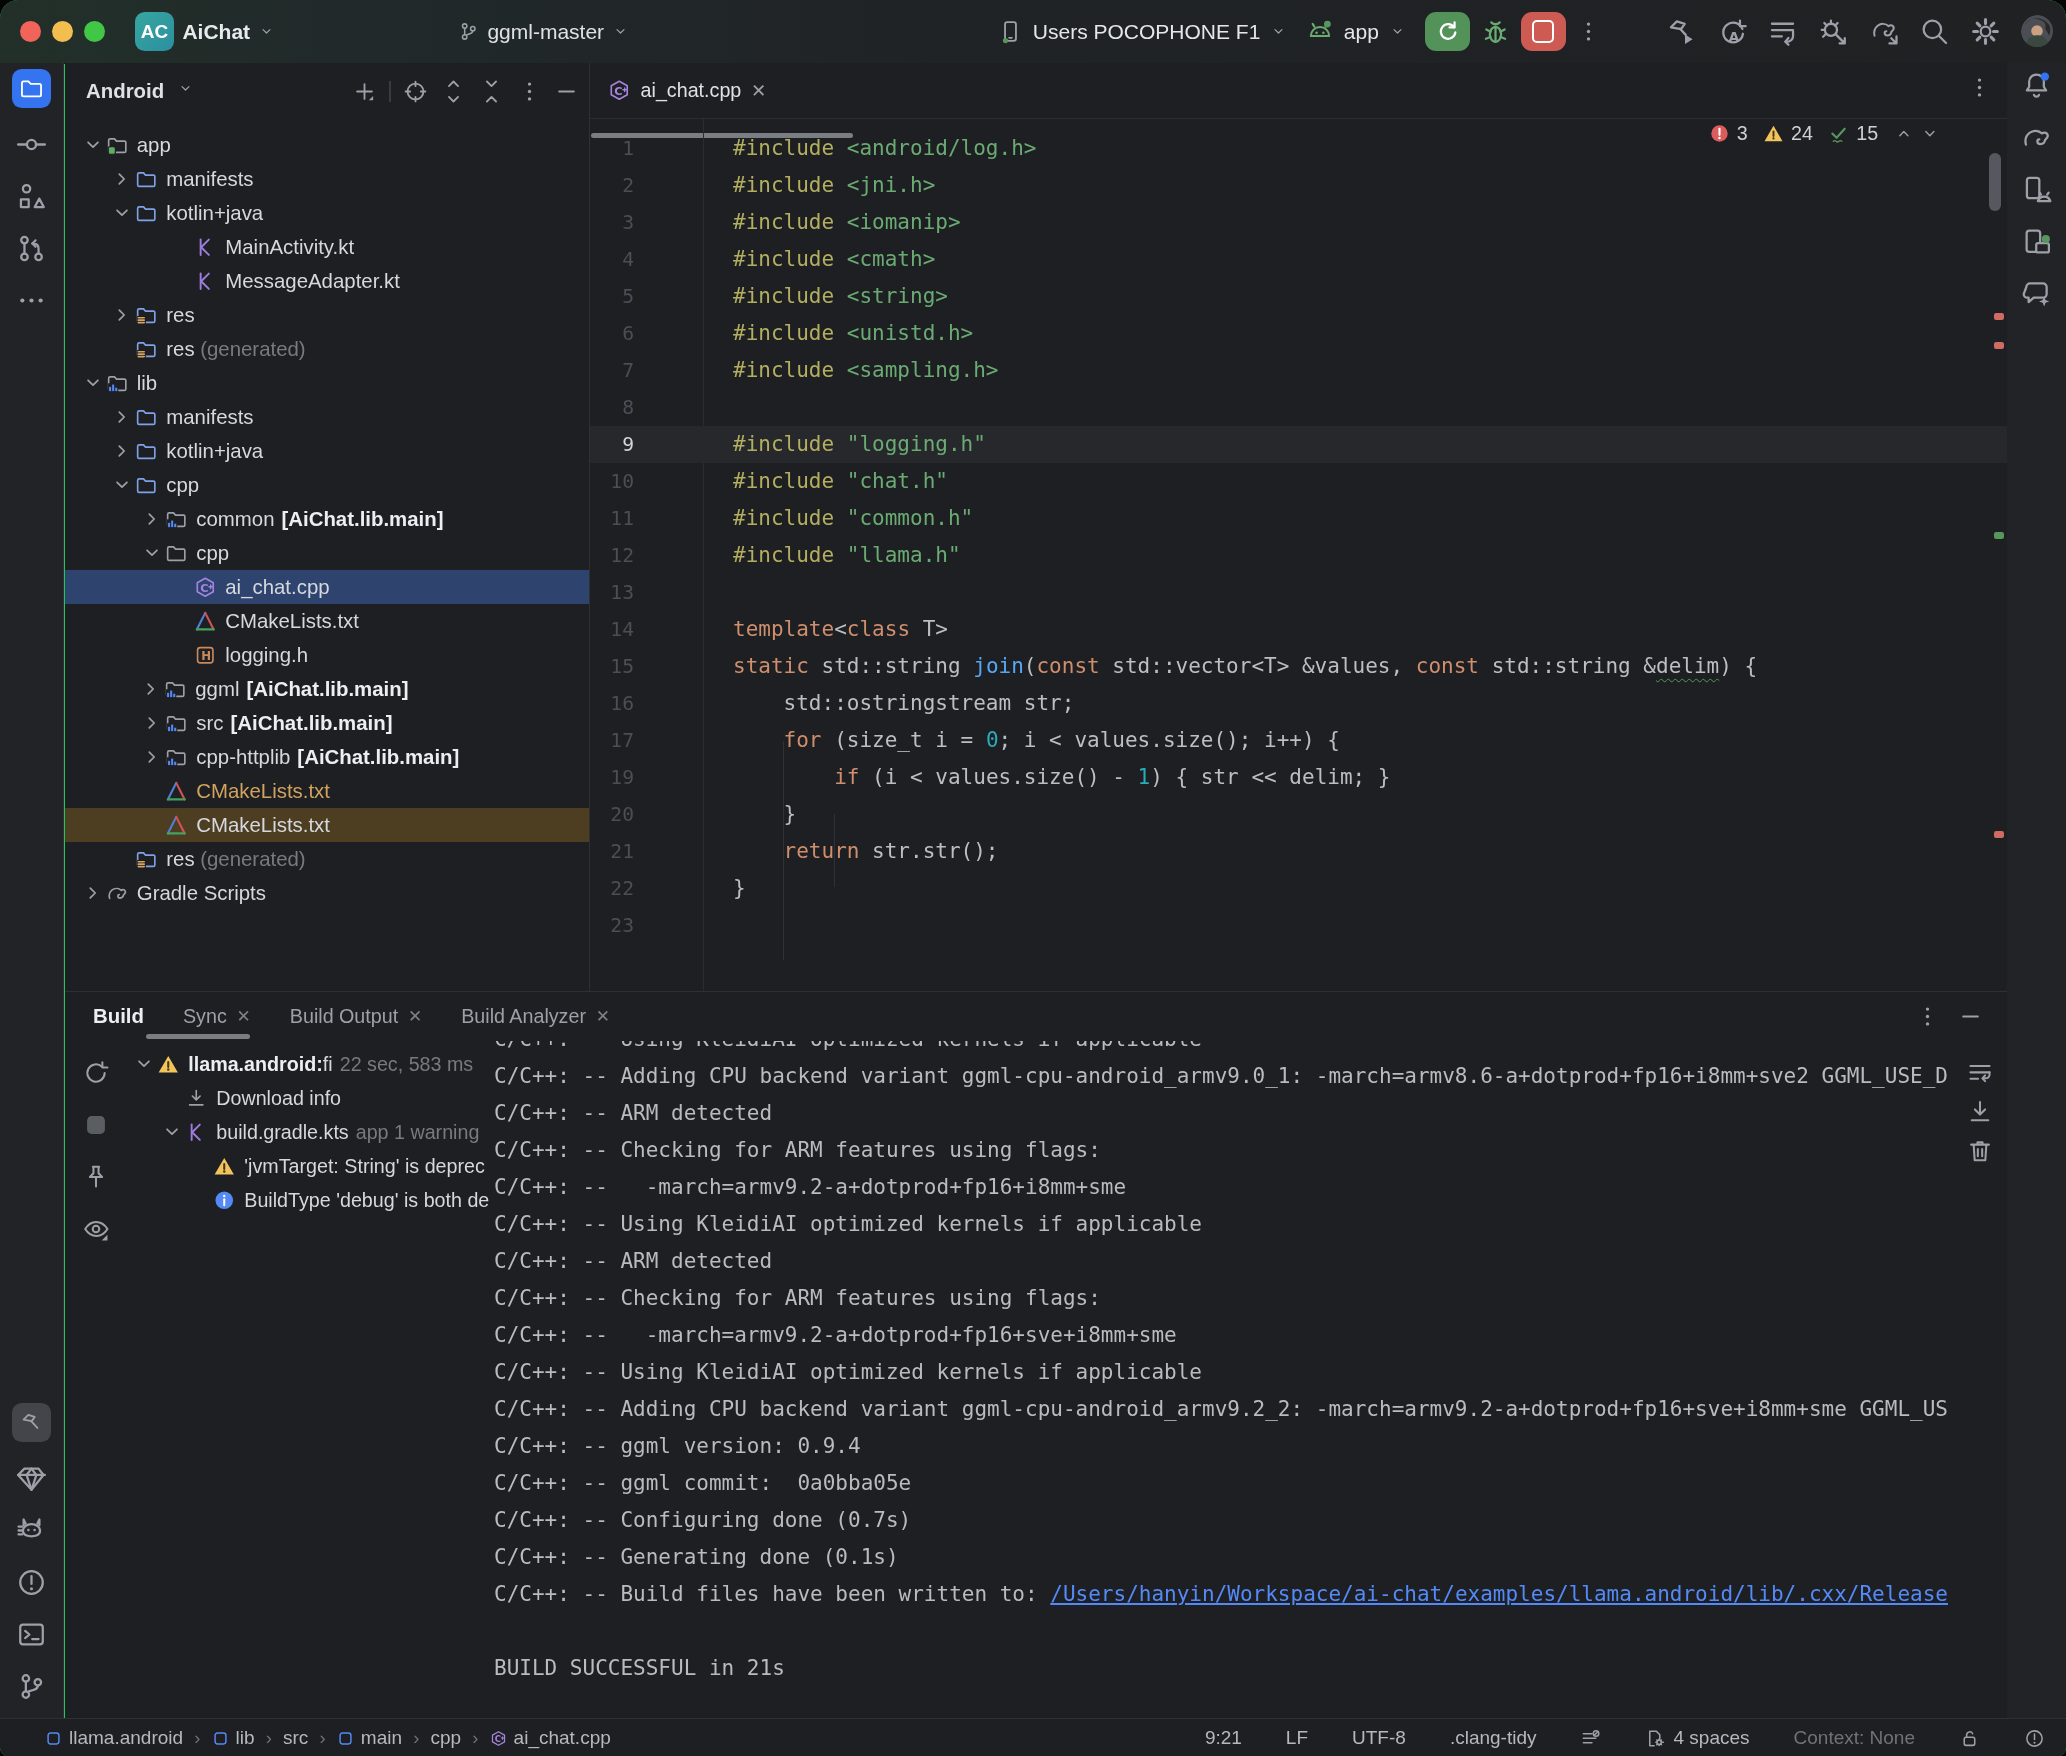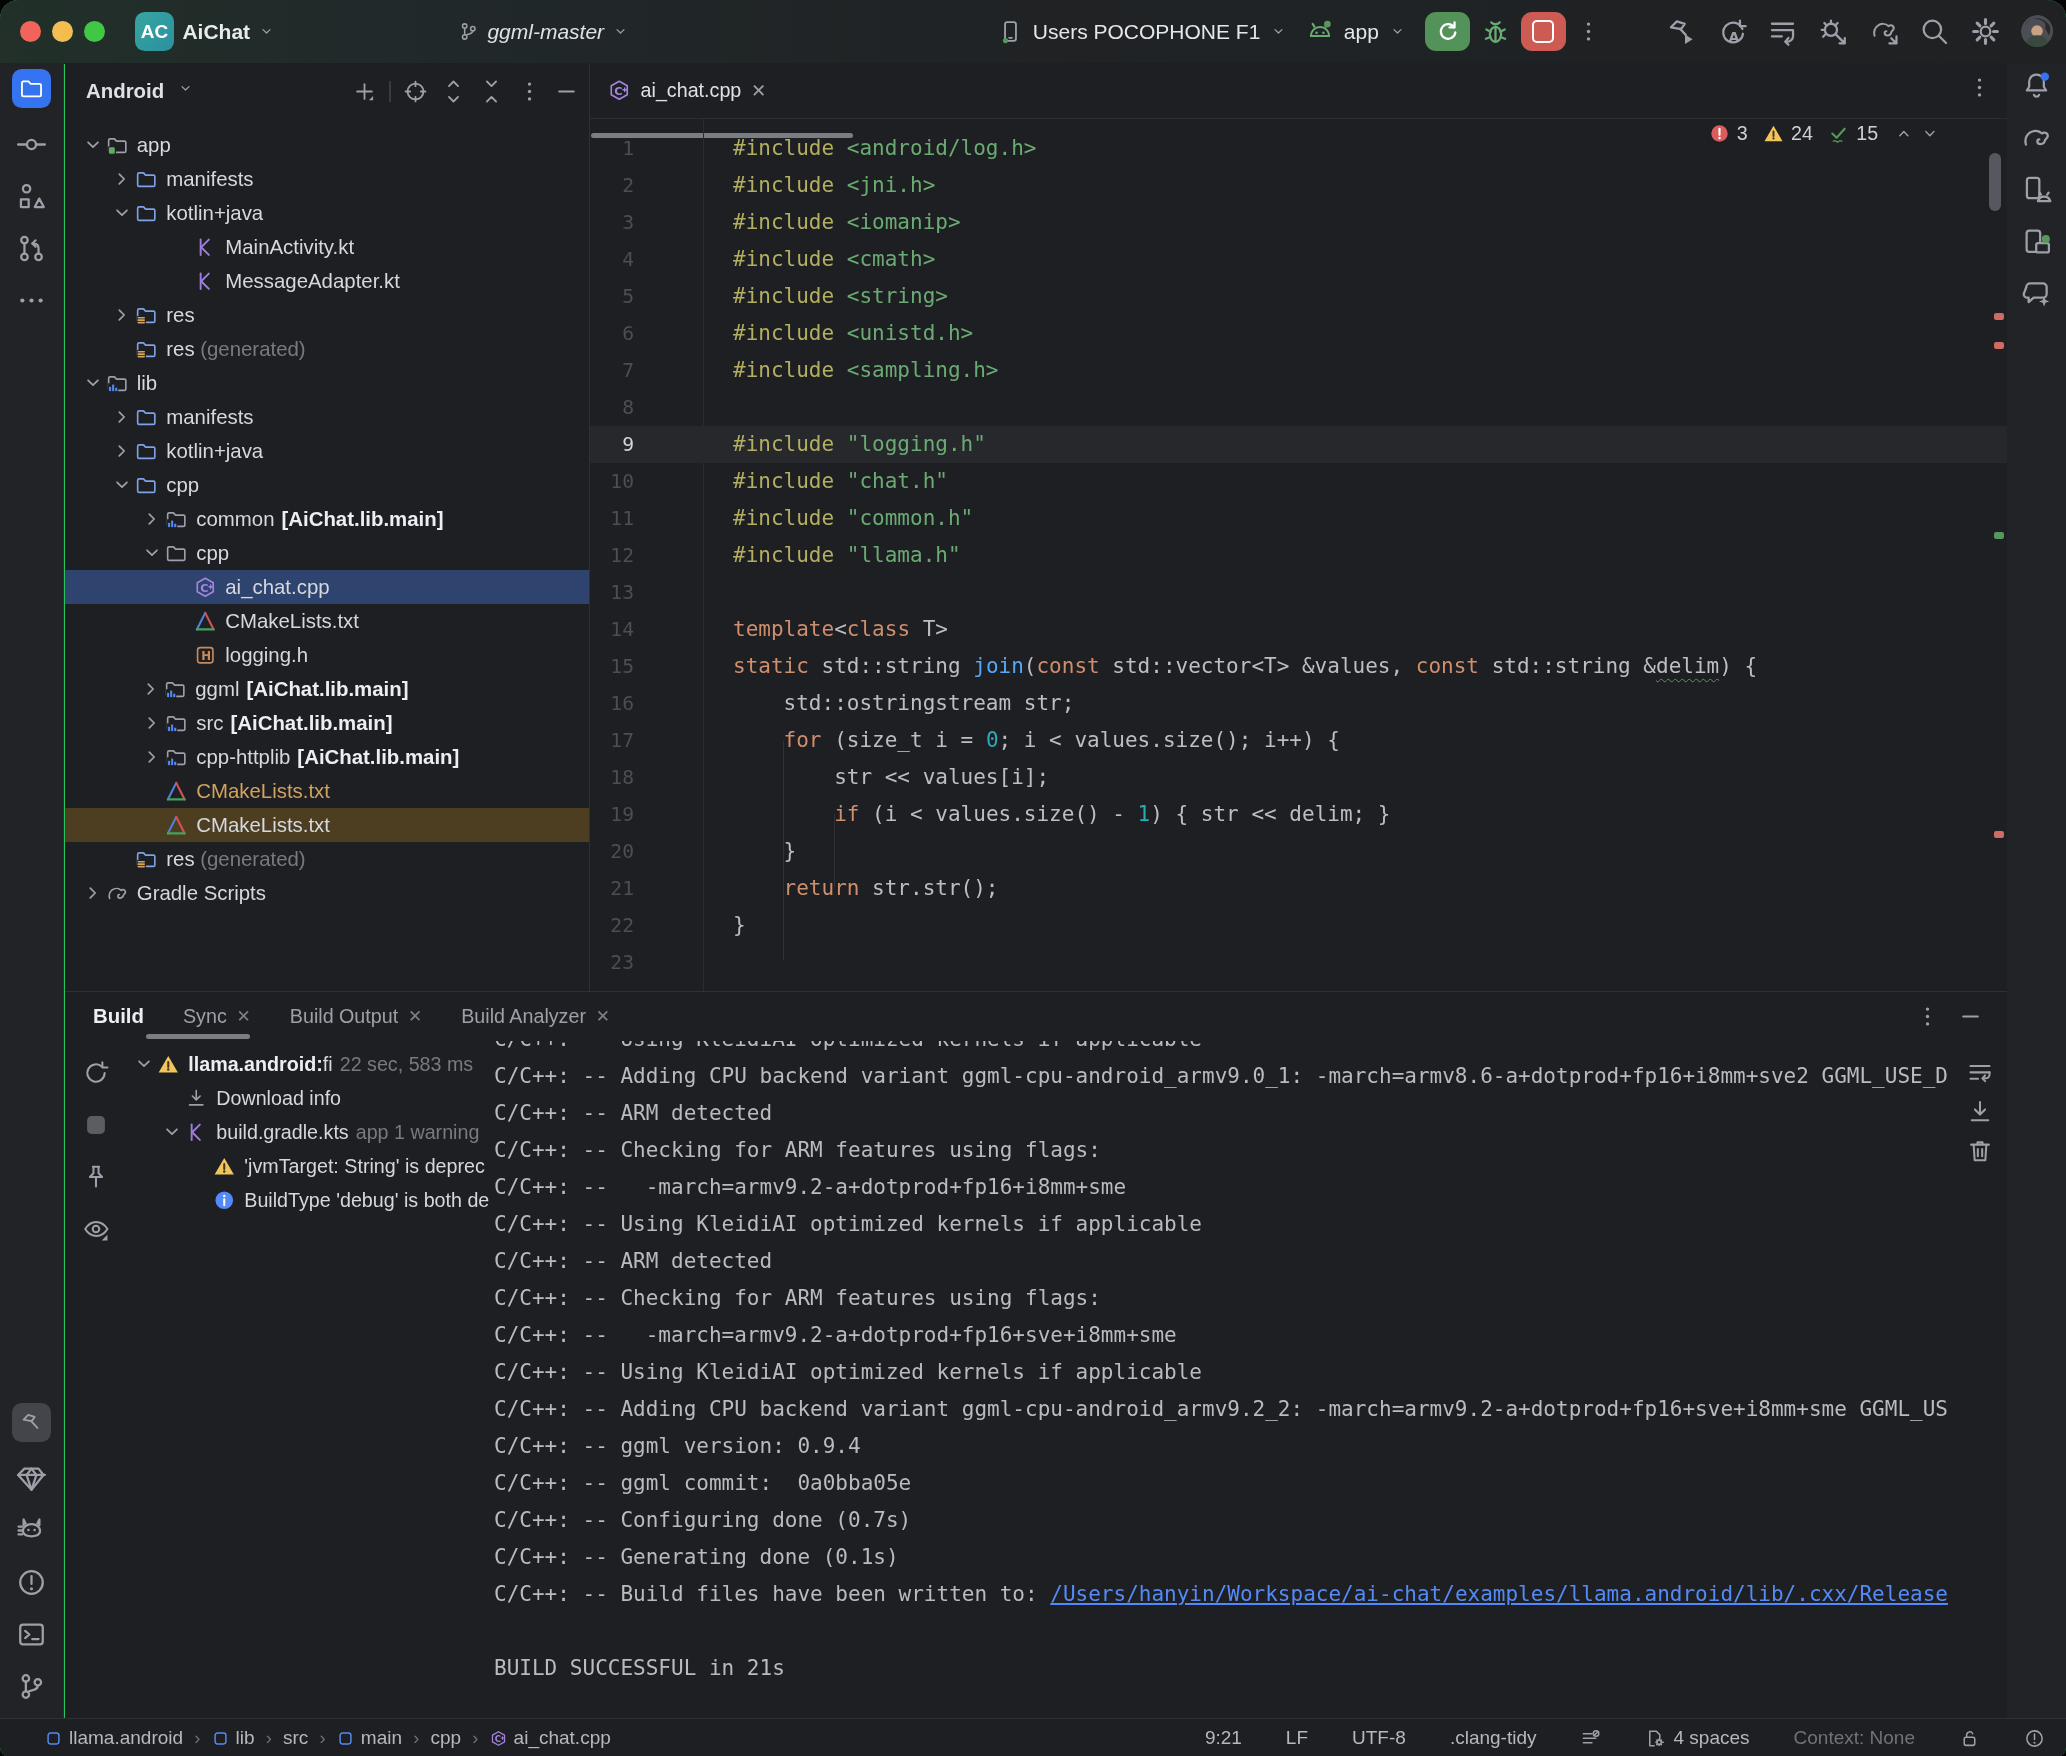--- a/index.html
+++ b/index.html
@@ -13,21 +13,21 @@
   
   .titlebar{position:absolute;left:0;top:0;right:0;height:63px;background:linear-gradient(90deg,#223029 0%,#21292a 18%,#202325 45%,#1f2123 100%);border-bottom:1.4px solid #141517;}
   .traffic{position:absolute;left:19.7px;top:21px;display:flex;gap:11.2px;}
   .tl{width:21px;height:21px;border-radius:50%;}
   .tl.r{background:#f2635a}.tl.y{background:#f4bd4f}.tl.g{background:#41c645}
   .grp{position:absolute;top:0;height:63px;display:flex;align-items:center;gap:8.4px;}
   .grp-project{left:135px;}
   .badge-ac{width:39px;height:39px;border-radius:9.8px;background:linear-gradient(135deg,#37a6a0,#2b8fa0);color:#fff;font-weight:bold;font-size:19px;display:flex;align-items:center;justify-content:center;}
   .tb-name{font-size:21px;font-weight:600;color:#e8eaed;}
   .tb-branch{font-size:21px;color:#dfe1e5;}
-  .grp-branch{left:458px;font-style:italic;}
+  .grp-branch{left:458px;}
   .grp-device{left:998px;gap:9.8px;}
   .tb-device{font-size:21px;color:#e4e6e9;}
   .grp-run{left:1306px;gap:9.8px;}
   .tb-app{font-size:21px;color:#e4e6e9;}
   .btn-run{width:45px;height:39px;border-radius:11.2px;background:#539258;display:flex;align-items:center;justify-content:center;margin-left:9.8px;}
   .btn-stop{width:45px;height:39px;border-radius:11.2px;background:#cd5b54;display:flex;align-items:center;justify-content:center;}
   .stop-sq{width:18.3px;height:18.3px;border:2.8px solid #fff;border-radius:4.9px;}
   .grp-tools{right:11.2px;gap:19.7px;}
   .avatar-wrap{width:34px;height:34px;border-radius:50%;overflow:hidden;}
 
@@ -837,21 +837,20 @@
           <div class="cline"><span class="ln">8</span><span class="lc"></span></div>
           <div class="cline cur"><span class="ln">9</span><span class="lc"><span class="pp">#include </span><span class="str">"logging.h"</span></span></div>
           <div class="cline"><span class="ln">10</span><span class="lc"><span class="pp">#include </span><span class="str">"chat.h"</span></span></div>
           <div class="cline"><span class="ln">11</span><span class="lc"><span class="pp">#include </span><span class="str">"common.h"</span></span></div>
           <div class="cline"><span class="ln">12</span><span class="lc"><span class="pp">#include </span><span class="str">"llama.h"</span></span></div>
           <div class="cline"><span class="ln">13</span><span class="lc"></span></div>
           <div class="cline"><span class="ln">14</span><span class="lc"><span class="kw">template</span><span class="pl">&lt;</span><span class="kw">class</span><span class="pl"> T&gt;</span></span></div>
           <div class="cline"><span class="ln">15</span><span class="lc"><span class="kw">static</span><span class="pl"> std::string </span><span class="fn">join</span><span class="pl">(</span><span class="kw">const</span><span class="pl"> std::vector&lt;T&gt; &amp;values, </span><span class="kw">const</span><span class="pl"> std::string &amp;</span><span class="wv">delim</span><span class="pl">) {</span></span></div>
           <div class="cline"><span class="ln">16</span><span class="lc"><span class="pl">    std::ostringstream str;</span></span></div>
           <div class="cline"><span class="ln">17</span><span class="lc"><span class="pl">    </span><span class="kw">for</span><span class="pl"> (size_t i = </span><span class="num">0</span><span class="pl">; i &lt; values.size(); i++) {</span></span></div>
-          <div class="cline"><span class="ln">18</span><span class="lc"><span class="pl">        str &lt;&lt; values[i];</span></span></div>
           <div class="cline"><span class="ln">19</span><span class="lc"><span class="pl">        </span><span class="kw">if</span><span class="pl"> (i &lt; values.size() - </span><span class="num">1</span><span class="pl">) { str &lt;&lt; delim; }</span></span></div>
           <div class="cline"><span class="ln">20</span><span class="lc"><span class="pl">    }</span></span></div>
           <div class="cline"><span class="ln">21</span><span class="lc"><span class="pl">    </span><span class="kw">return</span><span class="pl"> str.str();</span></span></div>
           <div class="cline"><span class="ln">22</span><span class="lc"><span class="pl">}</span></span></div>
           <div class="cline"><span class="ln">23</span><span class="lc"></span></div>
         </div>
       </div>
     <div class="iguide" style="left:193px;top:678px;height:219px;"></div>
     <div class="iguide" style="left:244px;top:751px;height:73px;"></div>
     <div class="insp">

